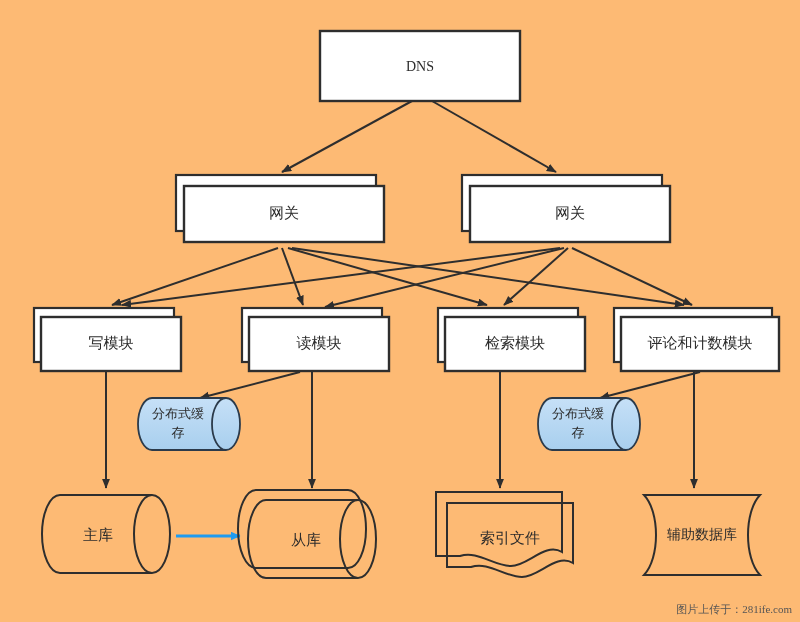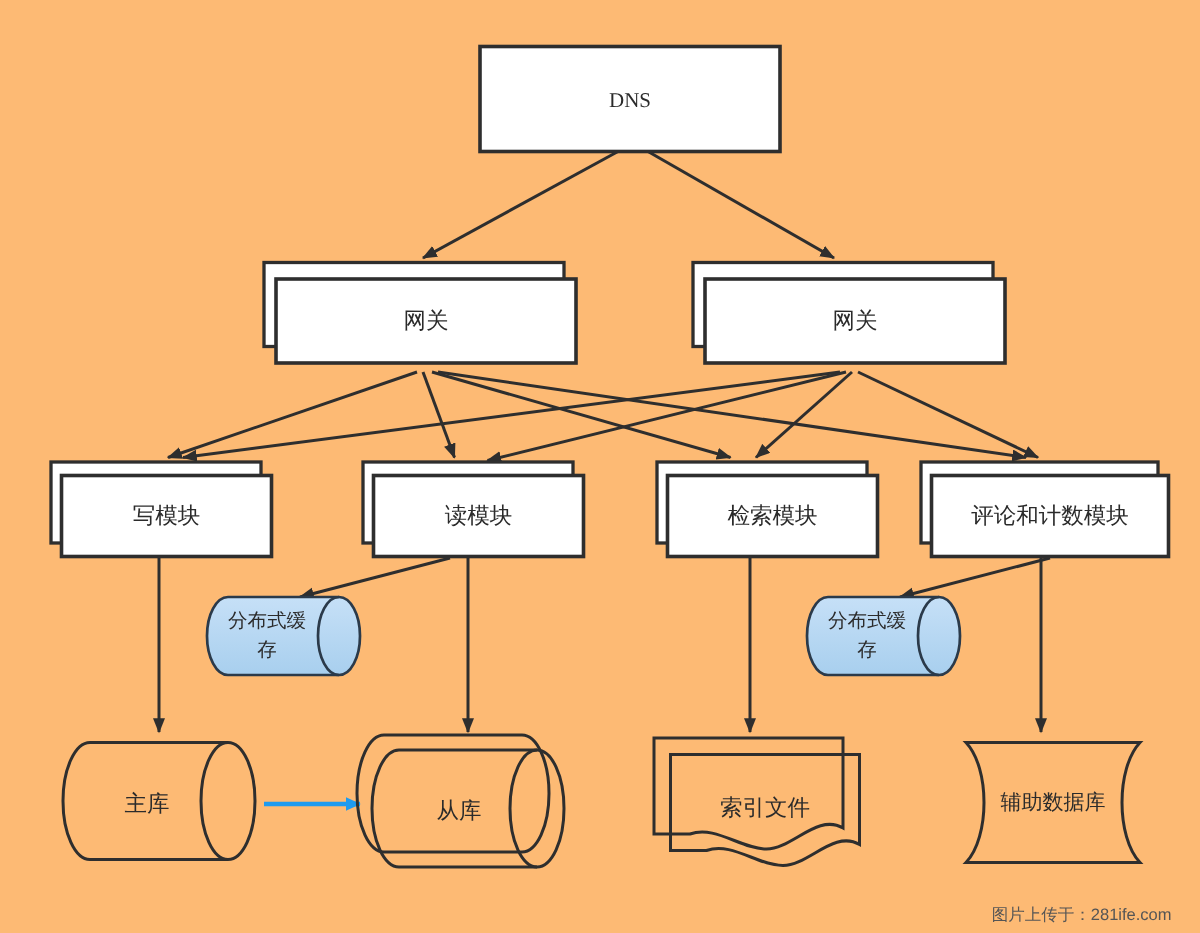--- a/index.html
+++ b/index.html
@@ -61,23 +61,23 @@
     stroke: #2e2e2e;
     stroke-width: 2;
     fill: none;
   }
   .edge-blue {
     stroke-width: 3;
     fill: none;
   }
   .watermark {
     position: absolute;
-    right: 19px;
+    right: 8px;
     bottom: 5px;
-    font-family: Liberation Sans, sans-serif;
+    font-family: Liberation Serif, serif;
     font-size: 11px;
     color: #555555;
     letter-spacing: 0px;
     white-space: nowrap;
   }
 </style>
 </head>
 <body>
 
 <div id="canvas-wrap">

